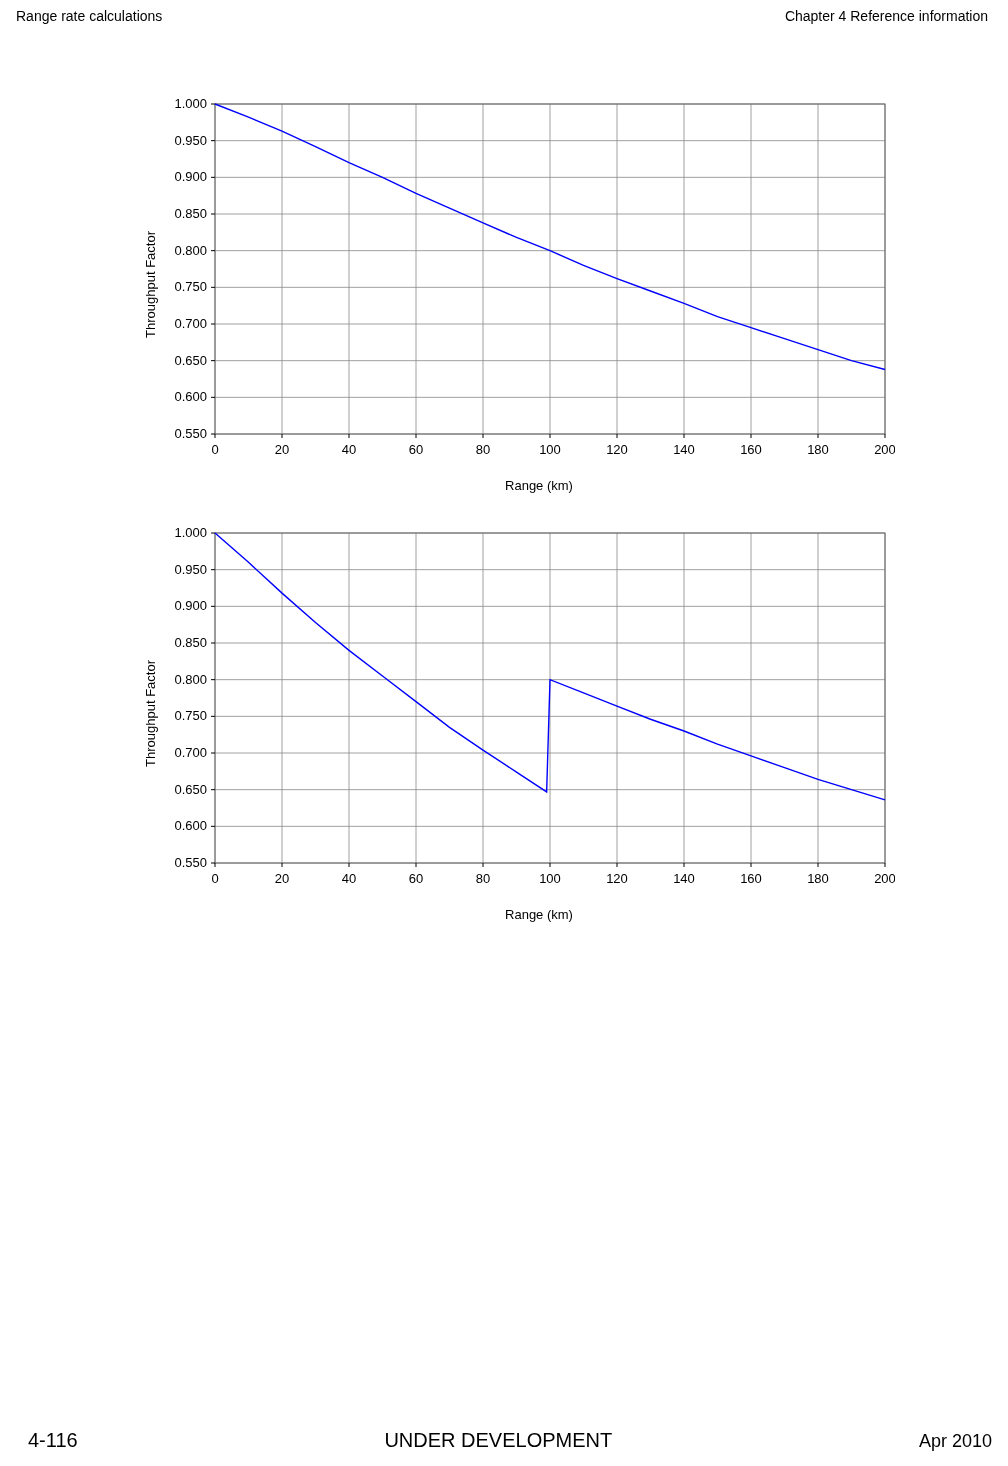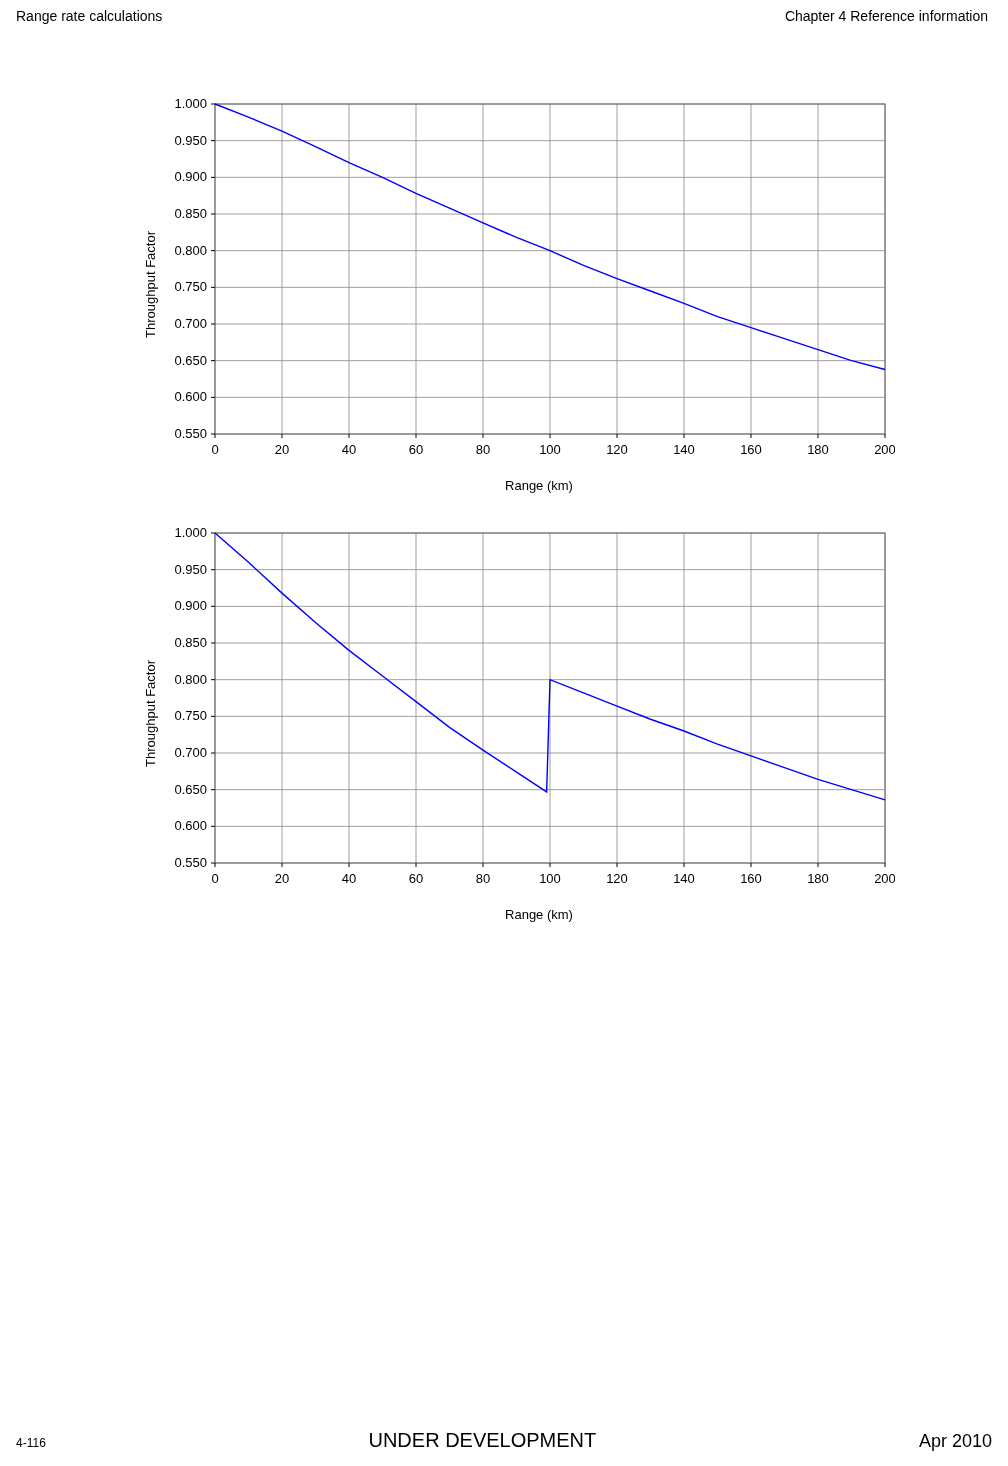--- a/index.html
+++ b/index.html
@@ -67,21 +67,21 @@
     font-family: Verdana, Arial, sans-serif;
     font-size: 16px;
     margin-bottom: 6px;
   }
   .footer-row {
     display: flex;
     justify-content: space-between;
     align-items: baseline;
     font-family: Verdana, Arial, sans-serif;
   }
-  .page-num { font-size: 12px; }
+  .page-num { font-size: 20px; margin-left: 12px; }
   .under-dev { font-family: Arial, sans-serif; font-weight: normal; font-size: 20px; margin-top: 40px; }
   .date { font-size: 18px; }
 </style>
 </head>
 <body>
 
 <div class="header">
   <span>Range rate calculations</span>
   <span>Chapter 4 Reference information</span>
 </div>

